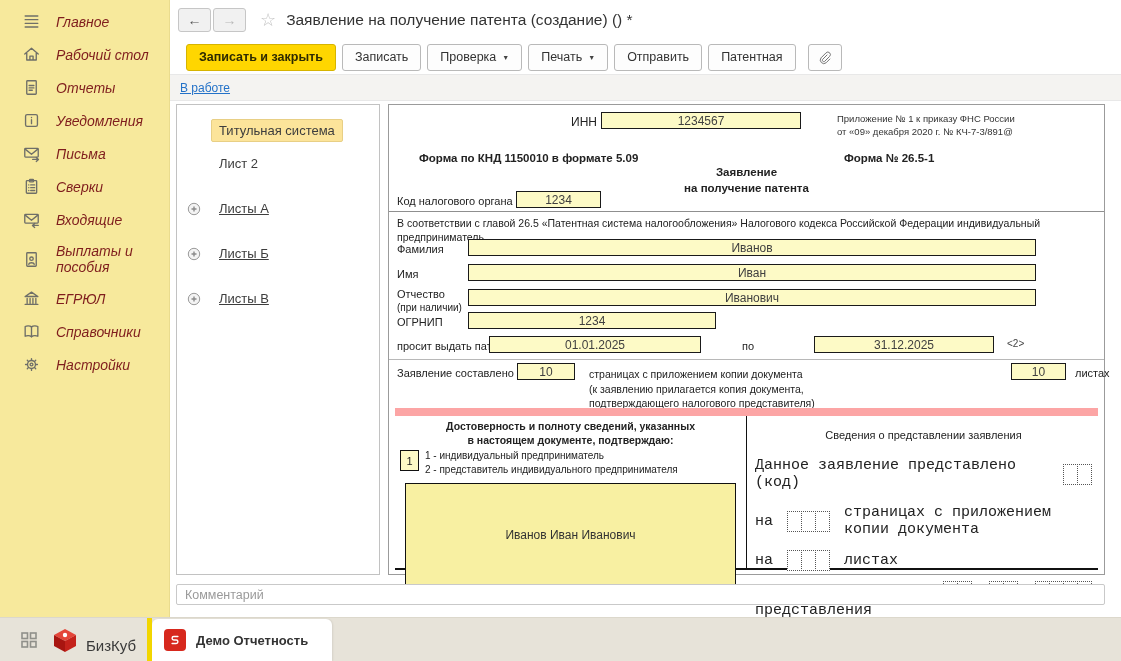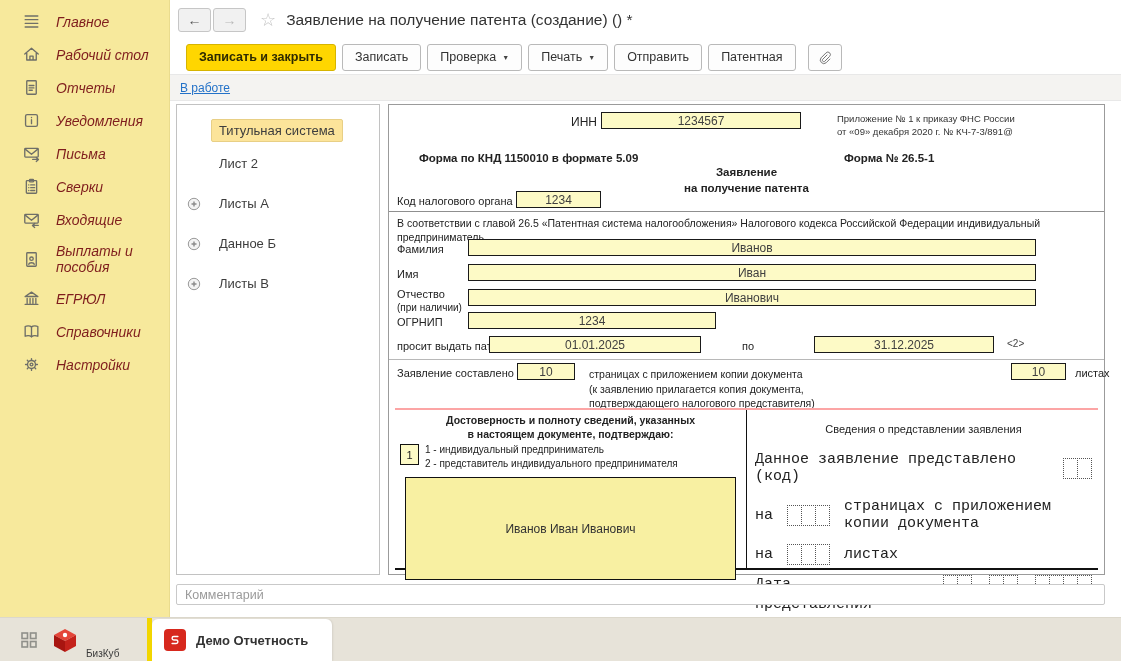--- a/index.html
+++ b/index.html
@@ -37,37 +37,37 @@
              display:flex;align-items:center;padding-left:10px;}
   .worklink{color:#2472c8;font-size:12px;text-decoration:underline;cursor:pointer;}
 
   
   .tabs-panel{position:absolute;left:6px;top:104px;width:204px;height:471px;border:1px solid #c2c2c2;
               background:#fff;box-sizing:border-box;padding-top:8px;}
   .tab-item{position:relative;display:flex;align-items:center;font-size:13px;color:#3d3d3d;
             padding:4px 4px 4px 34px;margin:2px 0;cursor:pointer;}
   .tab-item .lbl{padding:3px 7px;border:1px solid transparent;border-radius:2px;}
   .tab-item.selected .lbl{background:#fce49a;border-color:#e8cf85;}
-  .tab-item.group{margin-top:9px;}
+  .tab-item.group{margin-top:14px;text-decoration:underline;}
   .expander{position:absolute;left:10px;top:50%;margin-top:-7px;width:14px;height:14px;}
   .expander circle{stroke:#9a9a9a;fill:#f4f4f4;stroke-width:1;}
   .expander path{stroke:#8a8a8a;stroke-width:1.4;fill:none;}
 
   
   .form-panel{position:absolute;left:218px;top:104px;width:717px;height:471px;border:1px solid #9b9b9b;
               background:#fff;box-sizing:border-box;font-size:11px;color:#222;}
   .fp{position:absolute;}
   .yfield{background:#fdfac6;border:1px solid #1a1a1a;height:17px;box-sizing:border-box;text-align:center;
           font-size:12px;font-family:inherit;padding:0;color:#404040;}
   .blabel{font-size:11px;color:#222;}
   .bold{font-weight:bold;}
   .hrline{position:absolute;left:0;width:100%;border-top:1px solid #8f8f8f;height:0;}
 
   
-  .btable{position:absolute;left:6px;right:6px;top:303px;bottom:4px;border-top:2px solid #fca5a5;
+  .btable{position:absolute;left:6px;right:6px;top:303px;bottom:4px;border-top:8px solid #fca5a5;
           border-bottom:2px solid #111;display:flex;}
   .bleft{width:352px;border-right:1px solid #111;position:relative;box-sizing:border-box;padding-top:4px;}
   .bright{flex:1;position:relative;box-sizing:border-box;padding:4px 6px 0 8px;}
   .conf-title{text-align:center;font-weight:bold;font-size:10.5px;line-height:1.3;}
   .conf-opts{position:relative;margin-top:2px;padding-left:30px;font-size:10px;line-height:1.35;}
   .conf-code{position:absolute;left:5px;top:1px;width:19px;height:21px;background:#fdfac6;
              border:1px solid #111;text-align:center;font-size:11px;line-height:21px;box-sizing:border-box;}
   .sig-box{margin:7px 10px 0 10px;height:101px;background:#f8f0a2;border:1px solid #111;
            display:flex;align-items:center;justify-content:center;font-size:12px;color:#333;}
   .sig-caption{text-align:center;font-size:8px;color:#444;margin-top:3px;}
@@ -82,21 +82,21 @@
   
   .comment-input{position:absolute;left:6px;top:584px;width:929px;height:21px;border:1px solid #c9c9c9;
                  border-radius:2px;box-sizing:border-box;font-size:12.5px;padding:0 8px;color:#333;
                  font-family:inherit;}
   .comment-input::placeholder{color:#9a9a9a;}
   .taskbar{position:absolute;left:0;top:617px;width:1121px;height:44px;background:#e7e3d9;
            border-top:1px solid #dcd8cc;box-sizing:border-box;}
   .grid-icon{position:absolute;left:21px;top:14px;width:16px;height:16px;}
   .grid-icon rect{stroke:#90908a;fill:none;stroke-width:1.6;}
   .cube-logo{position:absolute;left:52px;top:9px;width:26px;height:26px;}
-  .app-name{position:absolute;left:86px;top:30px;font-size:10px;color:#3a3a3a;}
+  .app-name{position:absolute;left:86px;top:19px;font-size:15px;color:#3a3a3a;}
   .accent-bar{position:absolute;left:147px;top:0;width:5px;height:43px;background:#f2d600;}
   .win-tab{position:absolute;left:152px;top:1px;width:180px;height:42px;background:#fff;
            border-radius:6px 6px 0 0;display:flex;align-items:center;gap:10px;padding-left:12px;
            box-sizing:border-box;cursor:pointer;box-shadow:1px 0 2px rgba(0,0,0,.08);}
   .win-icon{width:22px;height:22px;border-radius:4px;background:#d7281d;display:flex;align-items:center;
             justify-content:center;}
   .win-icon svg{width:14px;height:14px;stroke:#fff;fill:none;stroke-width:2.4;stroke-linecap:round;}
   .win-label{font-size:13px;font-weight:bold;color:#333;}
 </style>
 </head>
@@ -237,21 +237,21 @@
             <circle cx="7" cy="7" r="5.7"></circle>
             <path d="M4.5 7h5M7 4.5v5"></path>
           </svg>
         <span class="lbl">Листы А</span>
       </div>
       <div class="tab-item group">
         <svg class="expander" viewBox="0 0 14 14">
             <circle cx="7" cy="7" r="5.7"></circle>
             <path d="M4.5 7h5M7 4.5v5"></path>
           </svg>
-        <span class="lbl">Данное Б</span>
+        <span class="lbl">Листы Б</span>
       </div>
       <div class="tab-item group">
         <svg class="expander" viewBox="0 0 14 14">
             <circle cx="7" cy="7" r="5.7"></circle>
             <path d="M4.5 7h5M7 4.5v5"></path>
           </svg>
         <span class="lbl">Листы В</span>
       </div>
     </div>
 

